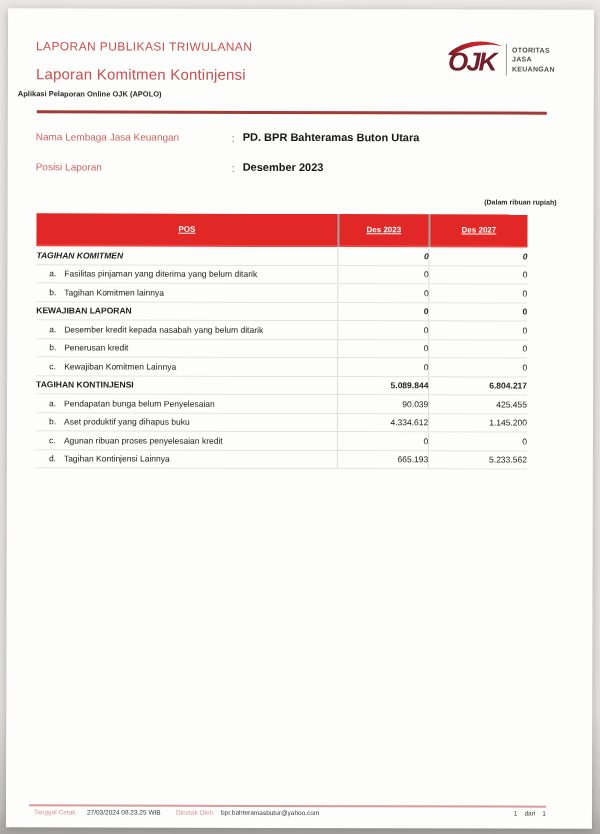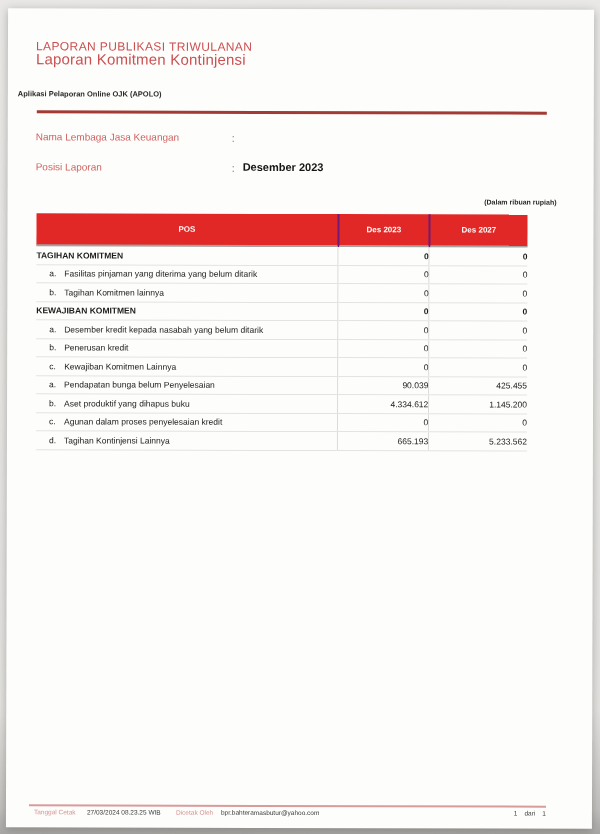--- a/index.html
+++ b/index.html
@@ -3,21 +3,21 @@
 <meta charset="utf-8">
 <style>
   html,body{margin:0;padding:0;background:#cfcecc;font-family:"Liberation Sans",sans-serif;}
   .photo{position:relative;width:600px;height:834px;margin:0 auto;overflow:hidden;
          background:linear-gradient(180deg,#e9e8e6 0%,#e4e3e1 85%,#c2c1bf 97%,#a8a7a5 100%);}
   .paper{position:absolute;left:7px;top:9px;right:7px;bottom:6px;background:#fdfdfb;
          box-shadow:0 2px 10px rgba(60,55,50,.35);transform:rotate(.15deg);overflow:hidden;}
   .sheet{position:absolute;left:-7px;top:-9px;width:600px;height:834px;}
 
   .title1{position:absolute;left:35px;top:40px;font-size:12px;color:#cb5052;letter-spacing:.4px;}
-  .title2{position:absolute;left:35px;top:51px;font-size:15px;color:#cb5052;letter-spacing:.2px;}
+  .title2{position:absolute;left:35px;top:66px;font-size:15px;color:#cb5052;letter-spacing:.2px;}
   .appname{position:absolute;left:17px;top:90px;font-size:7.5px;font-weight:bold;color:#2a2a2a;}
 
   .logo{position:absolute;left:447px;top:34px;width:112px;height:50px;display:flex;align-items:center;}
   .logo-mark{position:relative;width:56px;height:46px;}
   .logo-swoosh{position:absolute;left:-3px;top:2px;}
   .logo-ojk{position:absolute;left:0;top:10px;font-size:26px;font-weight:bold;font-style:italic;
             color:#71202a;letter-spacing:-2px;}
   .logo-divider{width:0;height:32px;border-left:1.5px solid #9a9a98;margin:0 5px 0 2px;}
   .logo-org{font-size:7px;font-weight:bold;color:#4d4d4d;line-height:1.3;letter-spacing:.3px;}
 
@@ -25,24 +25,24 @@
 
   .meta-row{position:absolute;left:35px;width:520px;height:14px;}
   .meta-row .lbl{position:absolute;left:0;top:0;font-size:10px;color:#d06361;}
   .meta-row .sep{position:absolute;left:196px;top:0;font-size:10.5px;color:#5a5a5a;}
   .meta-row .val{position:absolute;left:207px;top:-1px;font-size:11px;font-weight:bold;color:#151515;}
 
   .unit-note{position:absolute;right:44px;top:198px;font-size:7px;font-weight:bold;color:#262626;}
 
   table.report{position:absolute;left:36px;top:214px;width:491px;border-collapse:collapse;table-layout:fixed;}
   table.report th{background:#e12826;color:#fbfbfa;font-size:8px;font-weight:bold;height:31px;
-                  text-align:center;padding:0;}
-  table.report th+th{border-left:2px solid #701a75;}
+                  text-align:center;padding:0;text-decoration:underline;}
+  table.report th+th{border-left:2px solid #a3a3a3;}
   table.report td{height:17.5px;font-size:8.5px;color:#1b1b1b;padding:0;border-bottom:1px solid #e3e3e1;}
-  table.report tbody tr:first-child td{border-top:2px solid #a3a3a3;}
+  table.report tbody tr:first-child td{border-top:2px solid #ef4444;font-style:italic;}
   td.pos{padding-left:10px;}
   .pos-inner{display:flex;align-items:center;}
   .pos-prefix{display:inline-block;width:0;flex:none;}
   tr.sub .pos-prefix{margin-left:13px;width:15px;}
   tr.section td{font-weight:bold;}
   td.val{border-left:1px solid #dbdbd9;text-align:right;padding-right:7px;}
 
   .footer-rule{position:absolute;left:30px;top:805px;width:517px;height:1.5px;background:#d99b9b;}
   .footer{position:absolute;left:0;top:809px;width:600px;height:12px;font-size:6.5px;color:#3a3a3a;}
   .footer .f-lbl{position:absolute;color:#d59494;}
@@ -55,26 +55,48 @@
 <body>
 
 <div class="photo">
   <div class="paper">
     <div class="sheet">
 
       <div class="title1">LAPORAN PUBLIKASI TRIWULANAN</div>
       <div class="title2">Laporan Komitmen Kontinjensi</div>
       <div class="appname">Aplikasi Pelaporan Online OJK (APOLO)</div>
 
+      <div class="logo">
+        <div class="logo-mark">
+          <svg class="logo-swoosh" width="62" height="20" viewBox="0 0 62 20">
+            <defs>
+              <linearGradient id="sw" x1="0" y1="0" x2="1" y2="0">
+                <stop offset="0" stop-color="#7c1b20"></stop>
+                <stop offset="0.45" stop-color="#c3242a"></stop>
+                <stop offset="1" stop-color="#d3252b"></stop>
+              </linearGradient>
+            </defs>
+            <path d="M3 16 C 15 3, 38 -1, 58 8 C 44 3.5, 19 7.5, 8 17 Z" fill="url(#sw)"></path>
+          </svg>
+          <span class="logo-ojk">OJK</span>
+        </div>
+        <div class="logo-divider"></div>
+        <div class="logo-org">
+          <div>OTORITAS</div>
+          <div>JASA</div>
+          <div>KEUANGAN</div>
+        </div>
+      </div>
 
       <div class="rule"></div>
 
       <div class="meta-row" style="top:132px;">
         <span class="lbl">Nama Lembaga Jasa Keuangan</span>
         <span class="sep">:</span>
+        <span class="val">PD. BPR Bahteramas Buton Utara</span>
       </div>
       <div class="meta-row" style="top:162px;">
         <span class="lbl">Posisi Laporan</span>
         <span class="sep">:</span>
         <span class="val">Desember 2023</span>
       </div>
 
       <div class="unit-note">(Dalam ribuan rupiah)</div>
 
       <table class="report">
@@ -121,21 +143,21 @@
                 </span>
           </td>
           <td class="val">0</td>
           <td class="val">0</td>
         </tr>
 
         <tr class="section">
           <td class="pos">
             <span class="pos-inner">
                   <span class="pos-prefix"></span>
-                  <span class="pos-label">KEWAJIBAN KOMITMEN</span>
+                  <span class="pos-label">KEWAJIBAN LAPORAN</span>
                 </span>
           </td>
           <td class="val">0</td>
           <td class="val">0</td>
         </tr>
 
         <tr class="sub">
           <td class="pos">
             <span class="pos-inner">
                   <span class="pos-prefix">a.</span>
@@ -161,20 +183,30 @@
           <td class="pos">
             <span class="pos-inner">
                   <span class="pos-prefix">c.</span>
                   <span class="pos-label">Kewajiban Komitmen Lainnya</span>
                 </span>
           </td>
           <td class="val">0</td>
           <td class="val">0</td>
         </tr>
 
+        <tr class="section">
+          <td class="pos">
+            <span class="pos-inner">
+                  <span class="pos-prefix"></span>
+                  <span class="pos-label">TAGIHAN KONTINJENSI</span>
+                </span>
+          </td>
+          <td class="val">5.089.844</td>
+          <td class="val">6.804.217</td>
+        </tr>
 
         <tr class="sub">
           <td class="pos">
             <span class="pos-inner">
                   <span class="pos-prefix">a.</span>
                   <span class="pos-label">Pendapatan bunga belum Penyelesaian</span>
                 </span>
           </td>
           <td class="val">90.039</td>
           <td class="val">425.455</td>
@@ -188,21 +220,21 @@
                 </span>
           </td>
           <td class="val">4.334.612</td>
           <td class="val">1.145.200</td>
         </tr>
 
         <tr class="sub">
           <td class="pos">
             <span class="pos-inner">
                   <span class="pos-prefix">c.</span>
-                  <span class="pos-label">Agunan dalam proses penyelesaian kredit</span>
+                  <span class="pos-label">Agunan ribuan proses penyelesaian kredit</span>
                 </span>
           </td>
           <td class="val">0</td>
           <td class="val">0</td>
         </tr>
 
         <tr class="sub">
           <td class="pos">
             <span class="pos-inner">
                   <span class="pos-prefix">d.</span>

